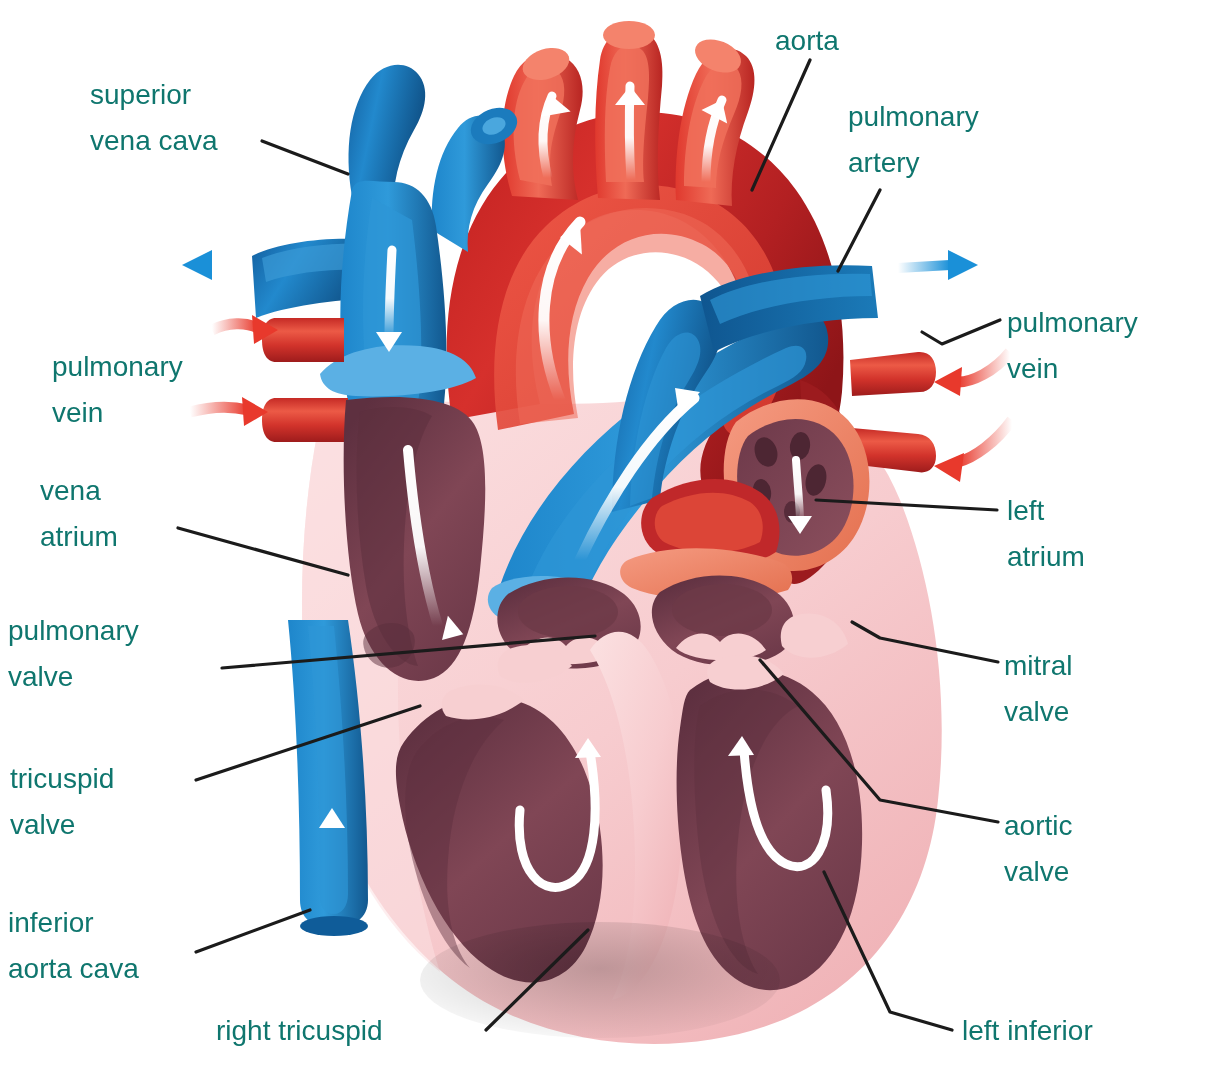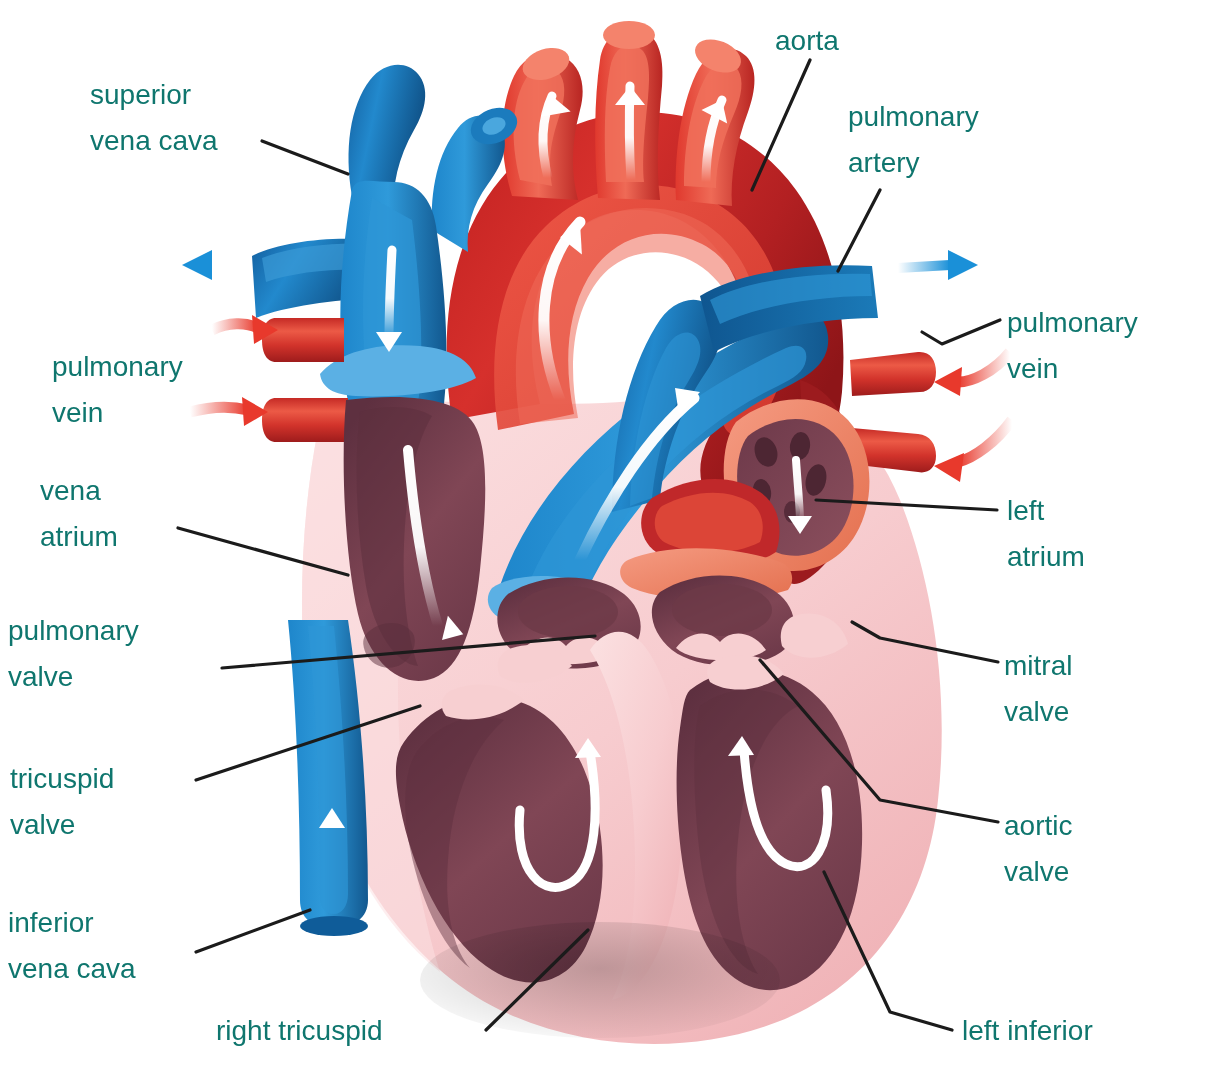--- a/index.html
+++ b/index.html
@@ -418,18 +418,18 @@
 atrium</div>
       <div class="lbl l" style="left: 8px; top: 608px;">pulmonary
 valve</div>
       <div class="lbl l" style="left: 1004px; top: 643px;">mitral
 valve</div>
       <div class="lbl l" style="left: 10px; top: 756px;">tricuspid
 valve</div>
       <div class="lbl l" style="left: 1004px; top: 803px;">aortic
 valve</div>
       <div class="lbl l" style="left: 8px; top: 900px;">inferior
-vena cava</div>
+aorta cava</div>
       <div class="lbl l" style="left: 216px; top: 1008px;">right tricuspid</div>
       <div class="lbl l" style="left: 962px; top: 1008px;">left inferior</div>
     </div>
 
 </div>
 
 </body></html>

